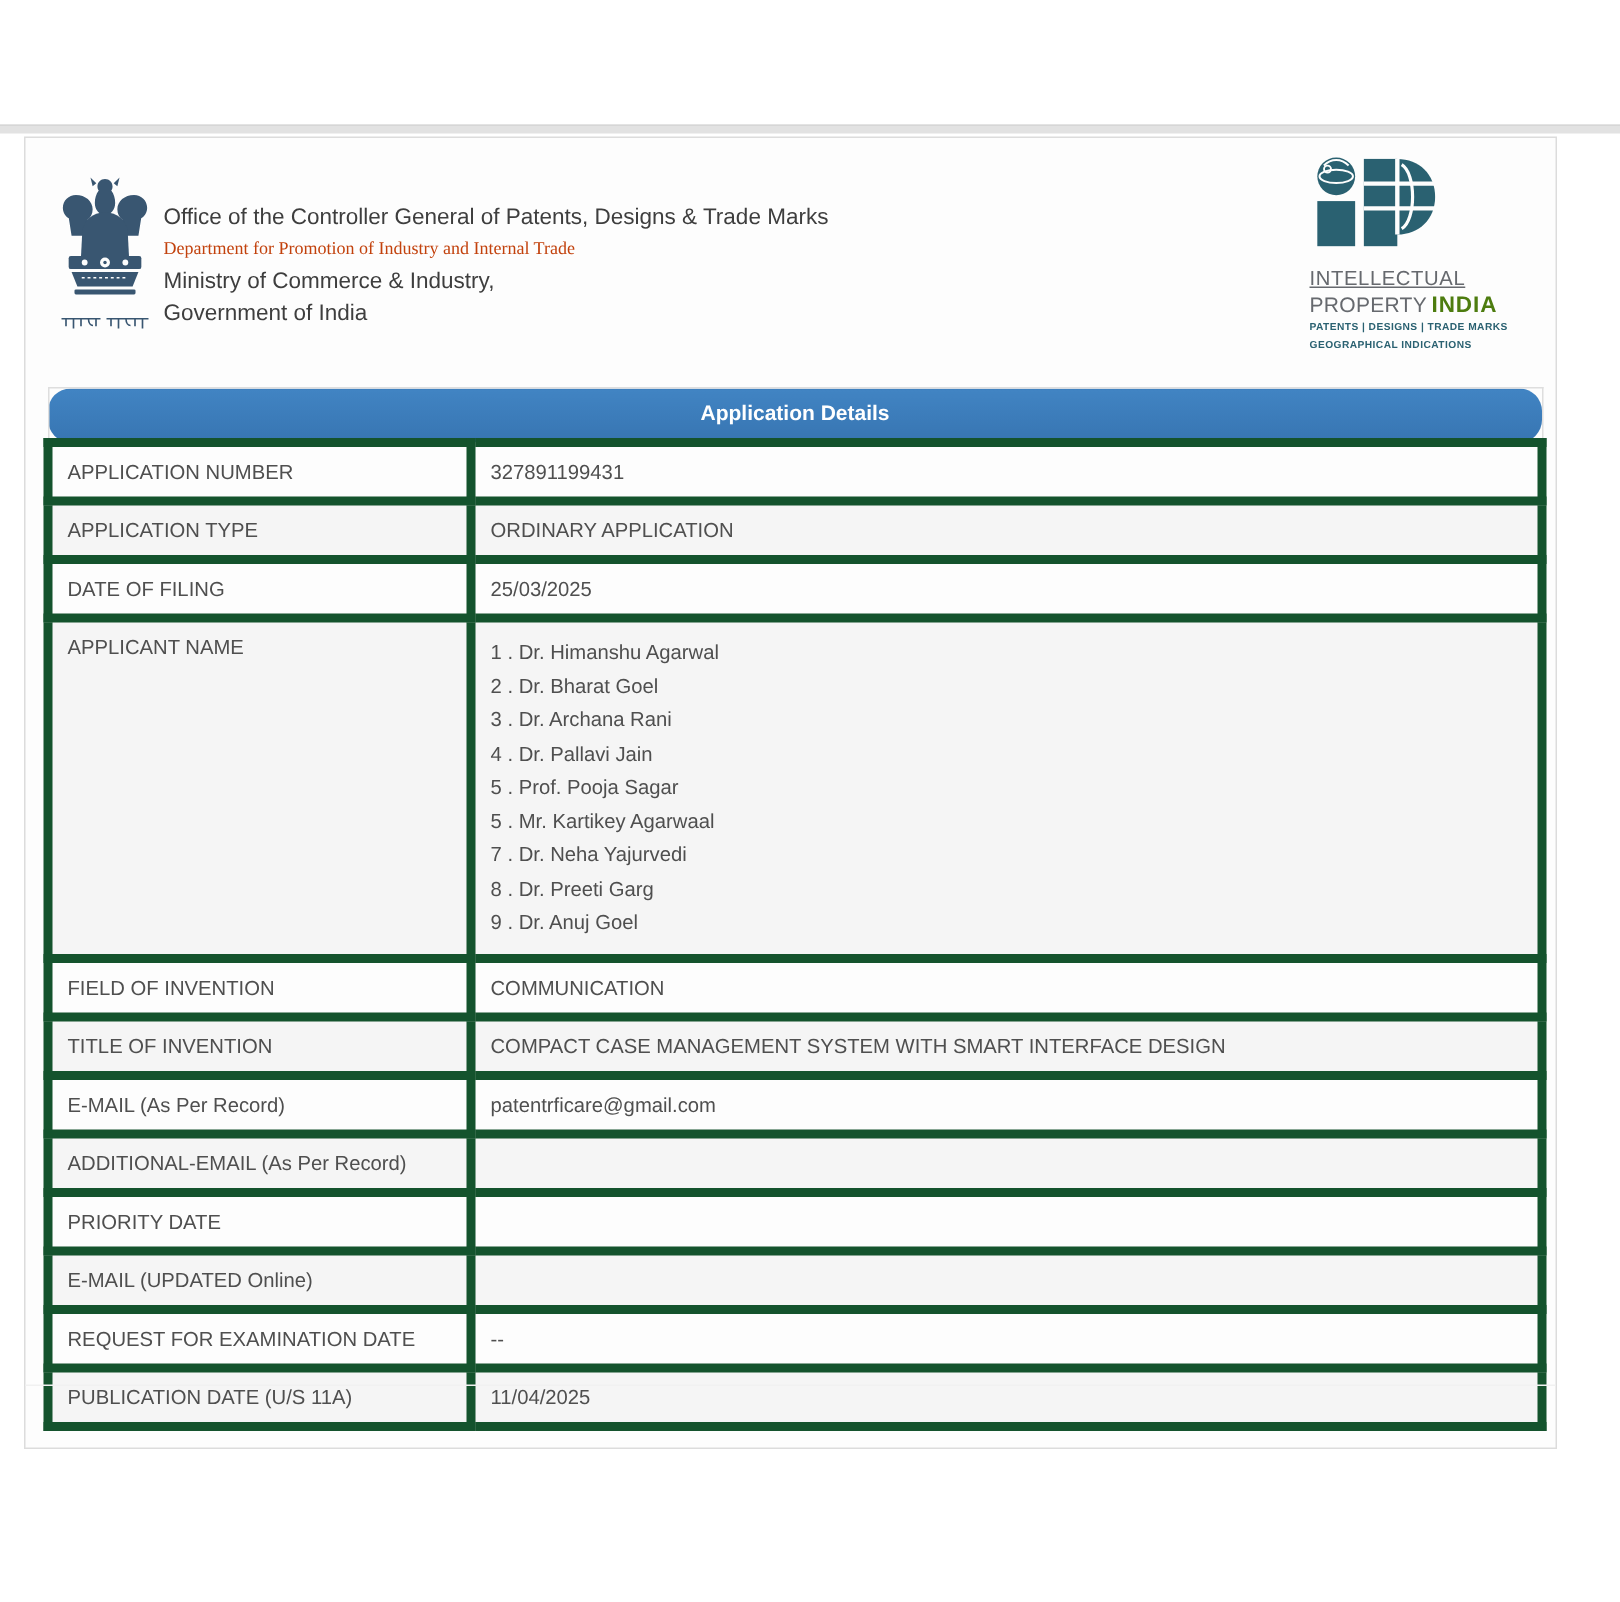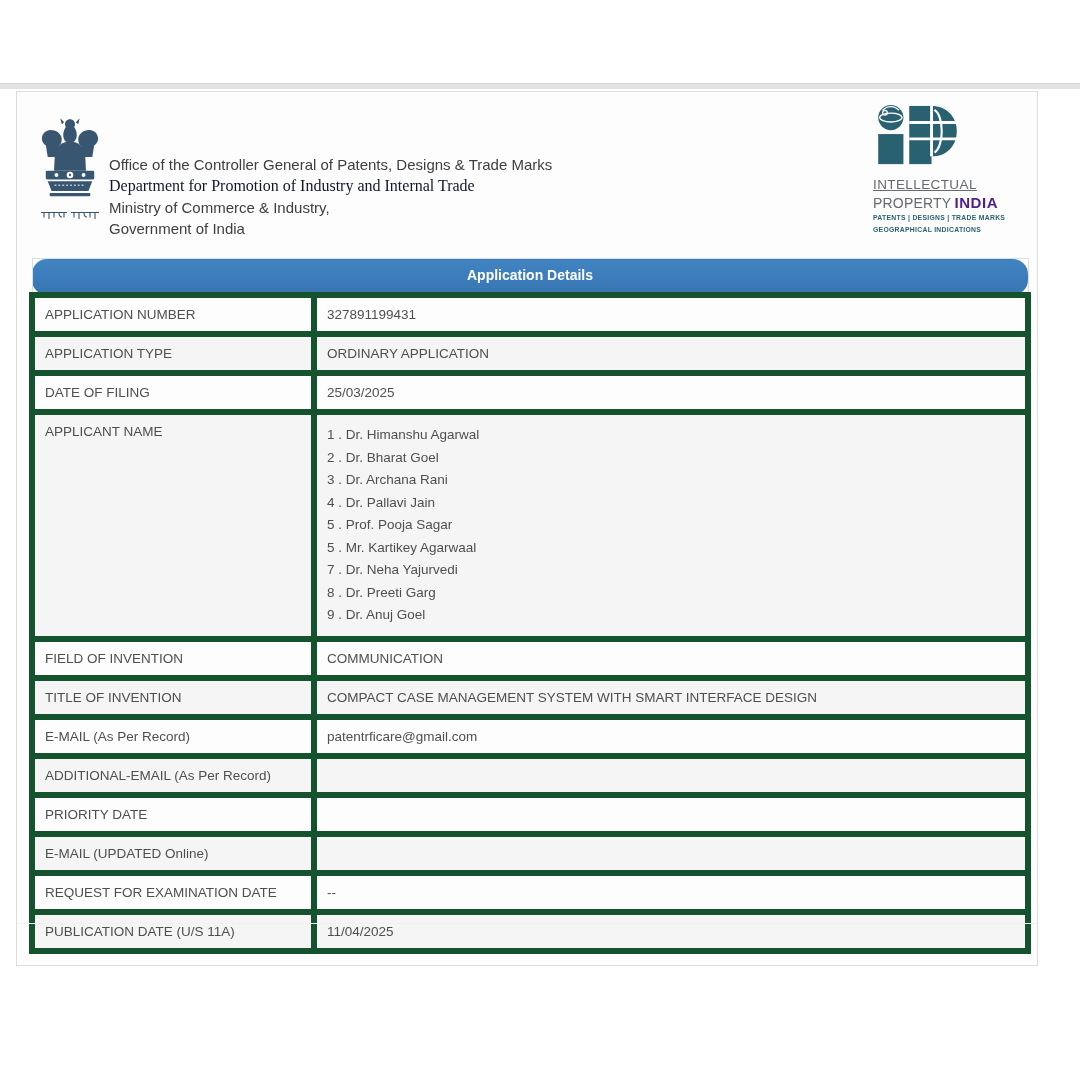--- a/index.html
+++ b/index.html
@@ -7,30 +7,30 @@
     font-family:"Liberation Sans","DejaVu Sans",sans-serif; }
   .top-strip { height:83px; background:#fff; }
   .top-divider { height:6px; background:#e2e2e2; border-top:1px solid #d6d6d6; }
   .panel { position:relative; margin:2px 0 0 16px; width:1022px; height:875px;
     background:#fdfdfd; border:1px solid #dcdcdc; }
   
   .emblem-wrap { position:absolute; left:21px; top:25px; width:64px; text-align:center; }
   .emblem-caption-art { margin-top:2px; }
   .sr { position:absolute; width:1px; height:1px; overflow:hidden; opacity:0; }
   
-  .office { position:absolute; left:92px; top:42px; color:#3e3e3e;margin-top:20px; }
+  .office { position:absolute; left:92px; top:42px; color:#3e3e3e; }
   .office .l1 { font-size:15px; line-height:21px; }
-  .office .l2 { font-family:"Liberation Serif","DejaVu Serif",serif; font-size:16px; line-height:21.5px; color:#0f172a; }
+  .office .l2 { font-family:"Liberation Serif","DejaVu Serif",serif; font-size:12px; line-height:21.5px; color:#c2410c; }
   .office .l3 { font-size:15px; line-height:21px; }
   .office .l4 { font-size:15px; line-height:21px; }
   
   .ip-logo { position:absolute; right:16px; top:12px; width:148px; }
   .ip-line1 { font-size:13.5px; color:#66696e; letter-spacing:0.4px; margin-top:5px;text-decoration:underline; }
   .ip-line2 { font-size:14px; color:#66696e; letter-spacing:0.2px; margin-top:2px; }
-  .ip-line2 .bold { font-weight:bold; color:#4c1d95; font-size:15px; letter-spacing:0.6px; margin-left:3px; }
+  .ip-line2 .bold { font-weight:bold; color:#4d7c0f; font-size:15px; letter-spacing:0.6px; margin-left:3px; }
   .ip-small { font-size:6.8px; font-weight:bold; color:#2a6171; letter-spacing:0.3px; line-height:8.5px; margin-top:3px; }
   
   .table-wrap { position:absolute; left:12px; top:166px; width:1002px; }
   table { width:100%; border-collapse:collapse; border:1px solid #dedede; }
   th.title-bar { background:#3b7cba; background:linear-gradient(#4184c3,#3876b3);
     border-bottom:1px solid #2f669c; color:#ffffff; font-size:14px; font-weight:bold;
     text-align:center; padding:8px 0 9px 0;border-radius:15px; }
   tbody td { border:6px solid #14532d; font-size:13.5px; color:#4f4f4f;
     padding:9px 8px 9px 10px; vertical-align:top; height:16px; }
   tbody tr:nth-child(even) { background:#f5f5f5; }

